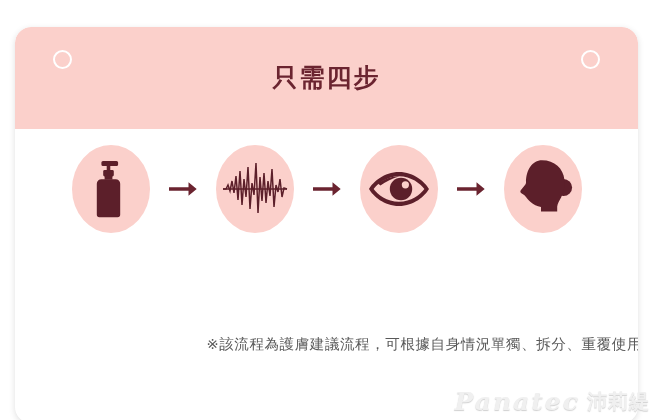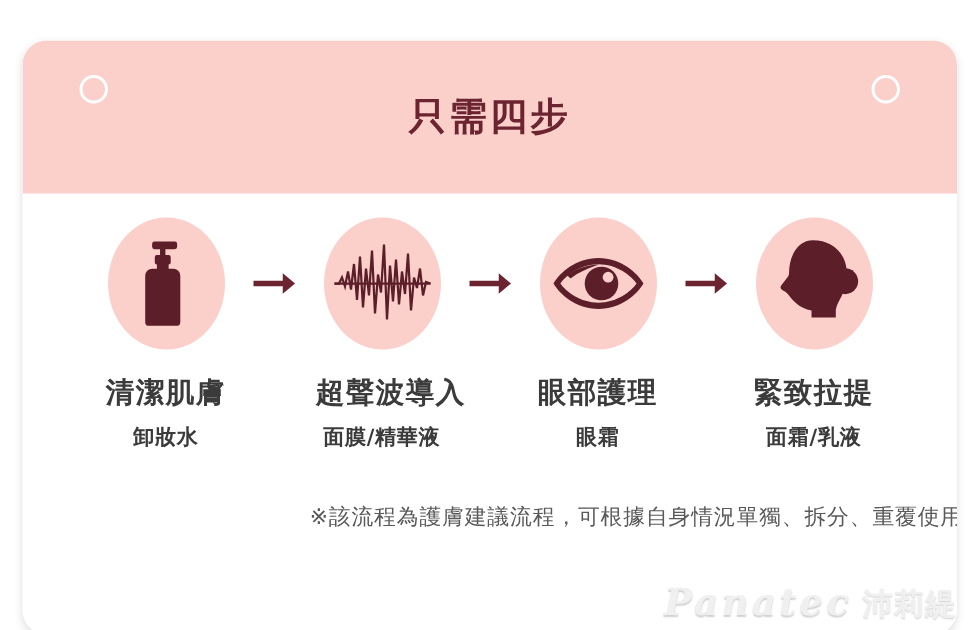--- a/index.html
+++ b/index.html
@@ -151,24 +151,24 @@
     text-align: right;
     color: #595959;
     font-size: 14.5px;
     letter-spacing: 0.6px;
     white-space: nowrap;
   }
 
   
   .brand {
     position: absolute;
-    right: 12px;
+    right: 0;
     bottom: 4px;
     display: flex;
-    align-items: flex-end;
+    align-items: center;
     gap: 7px;
     color: #f0f0f0;
     text-shadow: 0 1px 1px rgba(150,150,150,0.45);
     user-select: none;
   }
   .brand-latin {
     font-family: "DejaVu Serif", "Liberation Serif", serif;
     font-style: italic;
     font-weight: bold;
     font-size: 25px;
@@ -289,49 +289,20 @@
 
               <path d="M10.6 34.6 C11.6 35.4 12.8 36.0 13.8 36.8 L12.6 38.6
                        C11.4 37.8 10.2 36.9 9.6 35.9 Z" fill="#fbd0cb" opacity="0"></path>
             </g>
           </svg>
         </div>
       </div>
 
     </div>
 
-    <div class="labels-row">
-
-      <div class="label-block">
-        <div class="label-main">清潔肌膚</div>
-        <div class="label-sub">卸妝水</div>
-      </div>
-
-      <div class="label-spacer"></div>
-
-      <div class="label-block">
-        <div class="label-main">超聲波導入</div>
-        <div class="label-sub">面膜/精華液</div>
-      </div>
-
-      <div class="label-spacer"></div>
-
-      <div class="label-block">
-        <div class="label-main">眼部護理</div>
-        <div class="label-sub">眼霜</div>
-      </div>
-
-      <div class="label-spacer"></div>
-
-      <div class="label-block">
-        <div class="label-main">緊致拉提</div>
-        <div class="label-sub">面霜/乳液</div>
-      </div>
-
-    </div>
 
     <div class="footnote">※該流程為護膚建議流程，可根據自身情況單獨、拆分、重覆使用</div>
 
   </div>
 
   <div class="brand">
     <span class="brand-latin">Panatec</span>
     <span class="brand-cjk">沛莉緹</span>
   </div>
 

